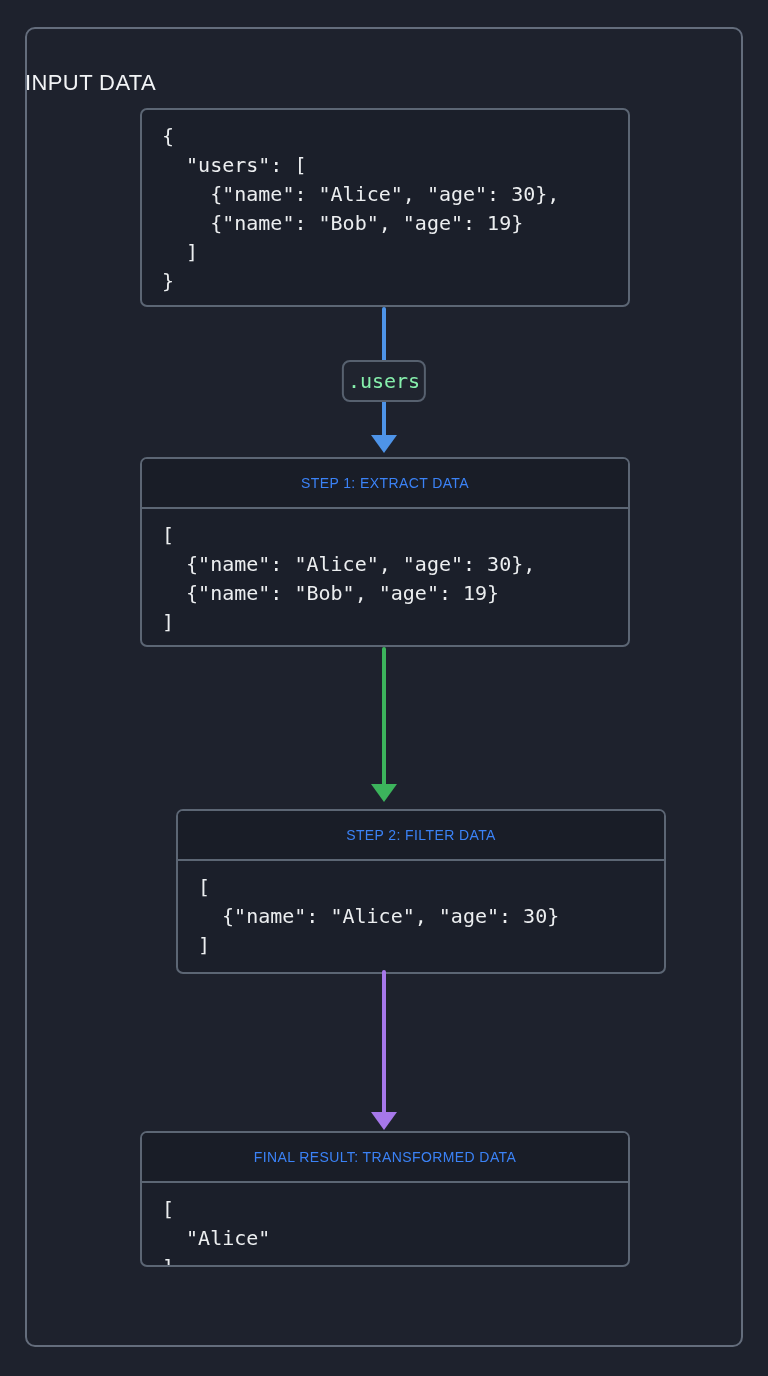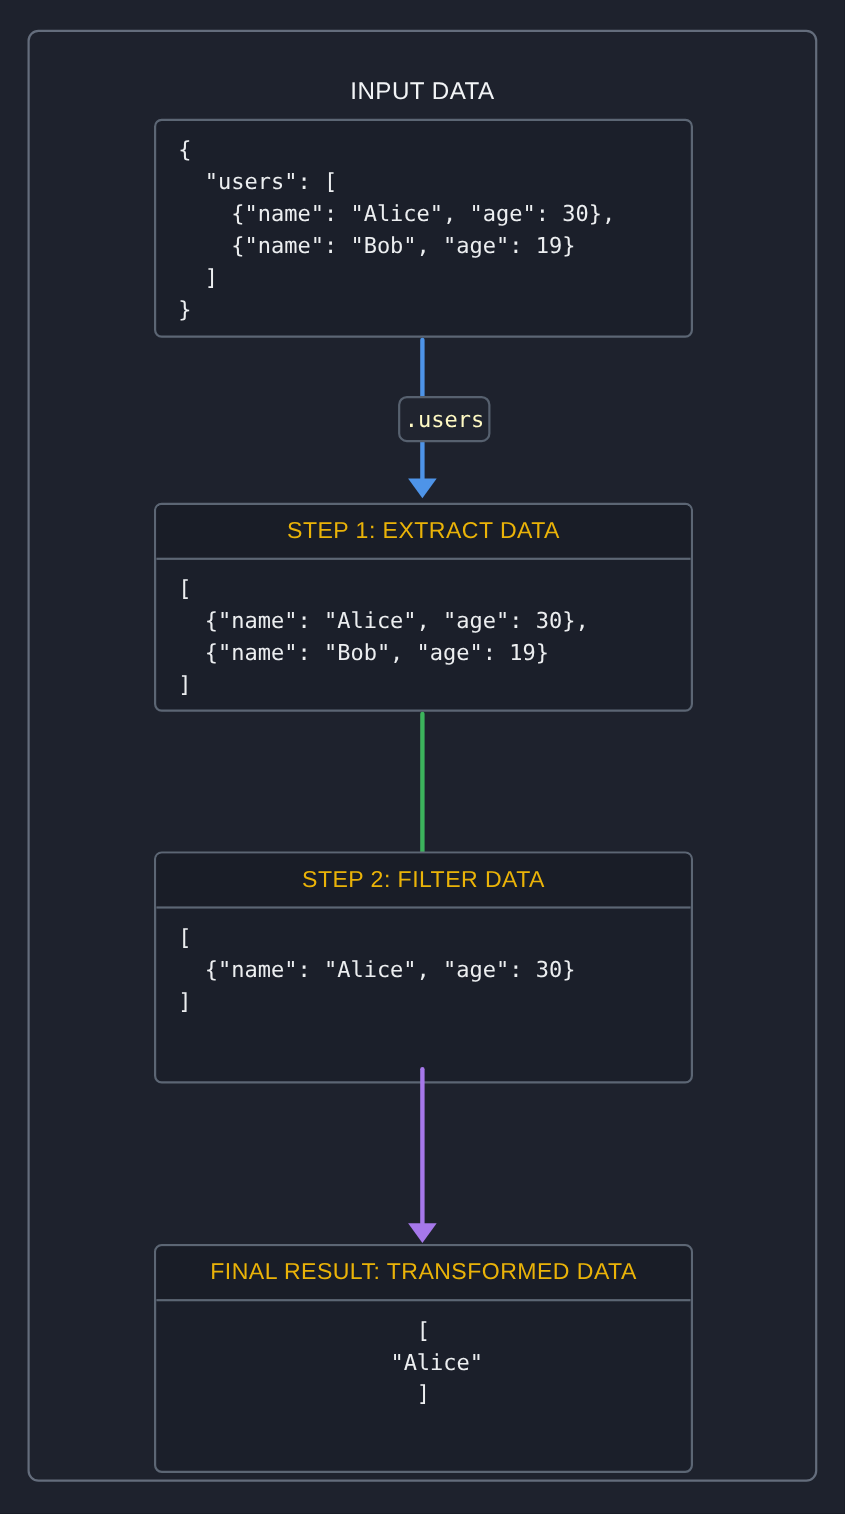--- a/index.html
+++ b/index.html
@@ -13,41 +13,41 @@
   .outer-frame{
     position:absolute;
     left:25px;top:27px;width:718px;height:1320px;
     border:2px solid #646d7c;
     border-radius:10px;
     box-sizing:border-box;
   }
   .diagram-title{
     position:absolute;
     left:25px;top:70px;width:718px;
-    text-align:center;
+    text-align:left;
     color:#f2f4f6;
     font-size:22px;
     font-weight:500;
     letter-spacing:.4px;
   }
   .node-box{
     position:absolute;
     left:140px;width:490px;
     border:2px solid #5c6674;
     border-radius:7px;
     box-sizing:border-box;
     background:#1b1f2a;
     overflow:hidden;
   }
   .node-header{
     height:48px;
     display:flex;align-items:center;justify-content:center;
     border-bottom:2px solid #5c6674;
-    color:#eab308;
-    font-size:21px;
+    color:#3b82f6;
+    font-size:14px;
     font-weight:500;
     letter-spacing:.4px;
     background:#191d27;
   }
   .node-code{
     margin:0;
     padding:12px 20px;
     font-family:"DejaVu Sans Mono", monospace;
     font-size:20px;
     line-height:29px;
@@ -60,36 +60,36 @@
     border-radius:2px;
   }
   .arrow .head{
     position:absolute;left:371px;width:0;height:0;
     border-left:13px solid transparent;
     border-right:13px solid transparent;
     border-top-width:18px;
     border-top-style:solid;
   }
   .op-label{
-    position:absolute;left:404px;transform:translateX(-50%);
+    position:absolute;left:384px;transform:translateX(-50%);
     border:2px solid #57616f;
     border-radius:8px;
     background:#20242f;
     padding:7px 4px;
     font-family:"DejaVu Sans Mono", monospace;
     font-size:20px;
-    color:#fef9c3;
+    color:#86efac;
     white-space:nowrap;
     z-index:2;
   }
   
   #box-input{top:108px;height:199px;}
   #box-step1{top:457px;height:190px;}
-  #box-step2{top:774px;height:211px;}
-  #box-final{top:1131px;height:208px;text-align:center;}
+  #box-step2{top:809px;height:165px;margin-left:36px;}
+  #box-final{top:1131px;height:136px;}
 
   #arrow-0 .line{top:307px;height:130px;}
   #arrow-0 .head{top:435px;}
   #label-0{top:360px;}
 
   #arrow-1 .line{top:647px;height:139px;}
   #arrow-1 .head{top:784px;}
   #label-1{top:707px;}
 
   #arrow-2 .line{top:970px;height:144px;}

